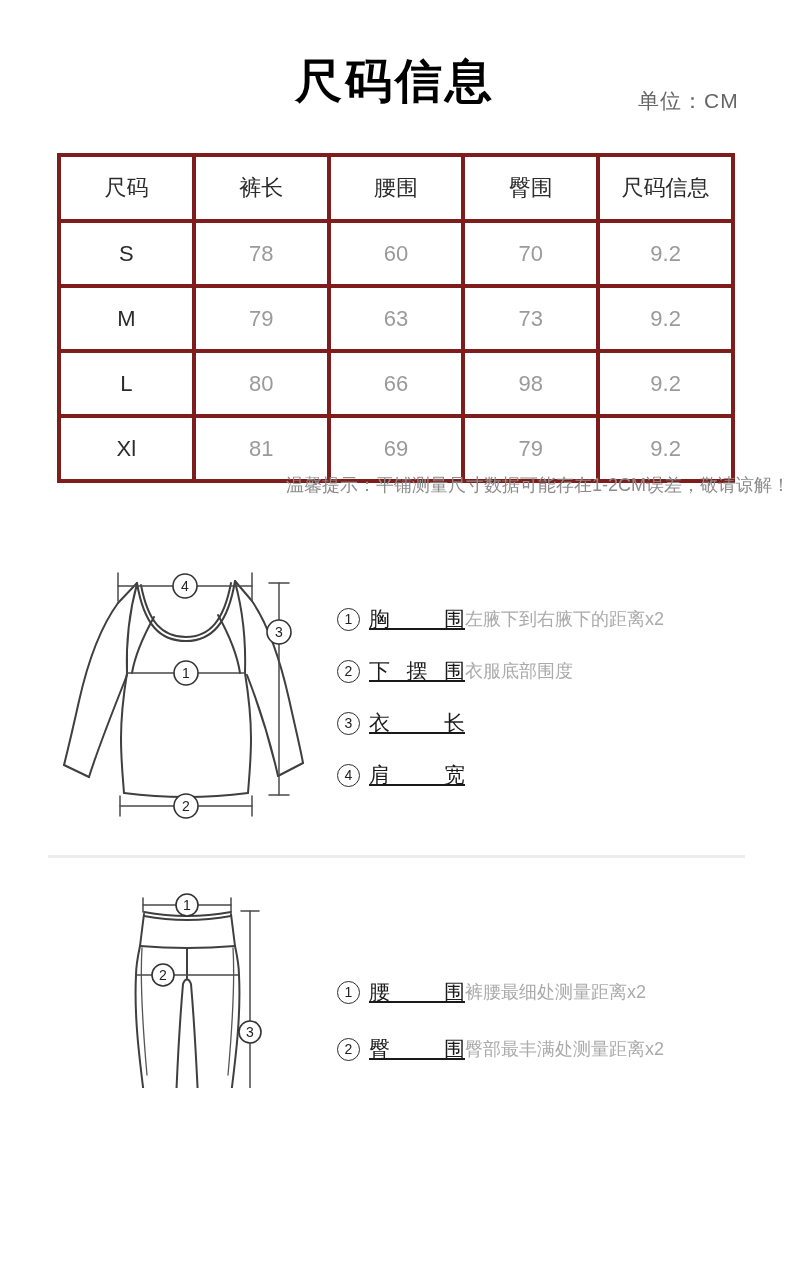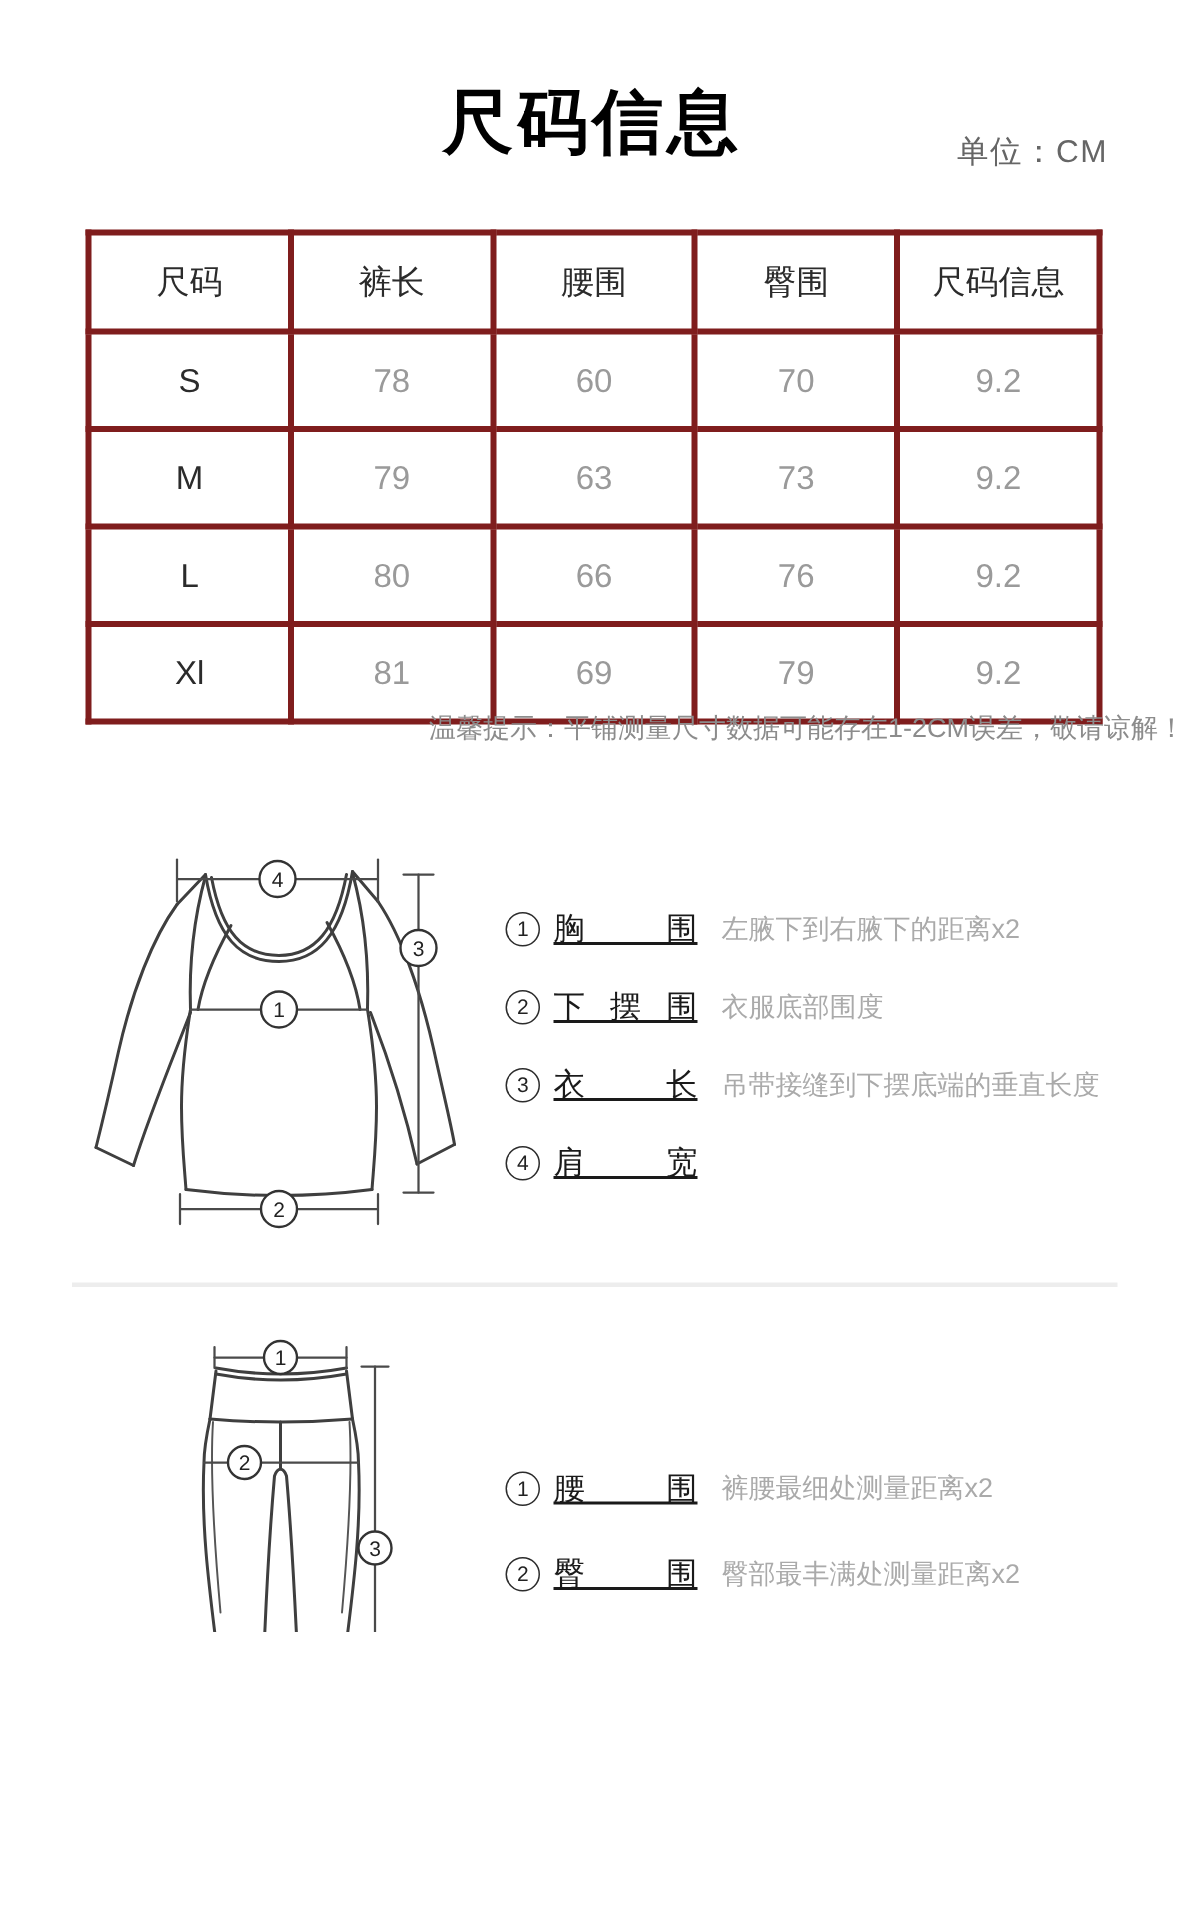--- a/index.html
+++ b/index.html
@@ -57,21 +57,21 @@
     flex:0 0 auto;width:23px;height:23px;border:1.5px solid #2c2c2c;border-radius:50%;
     display:inline-flex;align-items:center;justify-content:center;
     font-size:14px;color:#222;box-sizing:border-box;
   }
   .m-name{
     display:inline-block;width:96px;margin-left:9px;
     font-size:21px;color:#1a1a1a;
     text-align:justify;text-align-last:justify;text-decoration:underline;
   }
   .m-desc{
-    display:inline-block;margin-left:16px;
+    display:inline-block;
     font-size:18px;color:#aaaaaa;
   }
   
   .divider{
     position:absolute;top:855px;left:48px;width:697px;height:3px;background:#ededed;
   }
 </style>
 </head>
 <body>
 
@@ -102,21 +102,21 @@
         <td class="size-col">M</td>
         <td>79</td>
         <td>63</td>
         <td>73</td>
         <td>9.2</td>
       </tr>
       <tr>
         <td class="size-col">L</td>
         <td>80</td>
         <td>66</td>
-        <td>76</td>
+        <td>98</td>
         <td>9.2</td>
       </tr>
       <tr>
         <td class="size-col">Xl</td>
         <td>81</td>
         <td>69</td>
         <td>79</td>
         <td>9.2</td>
       </tr>
     </tbody>
@@ -174,21 +174,20 @@
       <span class="m-desc">左腋下到右腋下的距离x2</span>
     </div>
     <div class="legend-row">
       <span class="circle-num">2</span>
       <span class="m-name">下摆围</span>
       <span class="m-desc">衣服底部围度</span>
     </div>
     <div class="legend-row">
       <span class="circle-num">3</span>
       <span class="m-name">衣长</span>
-      <span class="m-desc">吊带接缝到下摆底端的垂直长度</span>
     </div>
     <div class="legend-row">
       <span class="circle-num">4</span>
       <span class="m-name">肩宽</span>
     </div>
   </div>
 
   <div class="divider"></div>
 
   <svg class="svg-abs" style="left:100px;top:880px;" width="220" height="332" viewBox="0 0 220 332">

